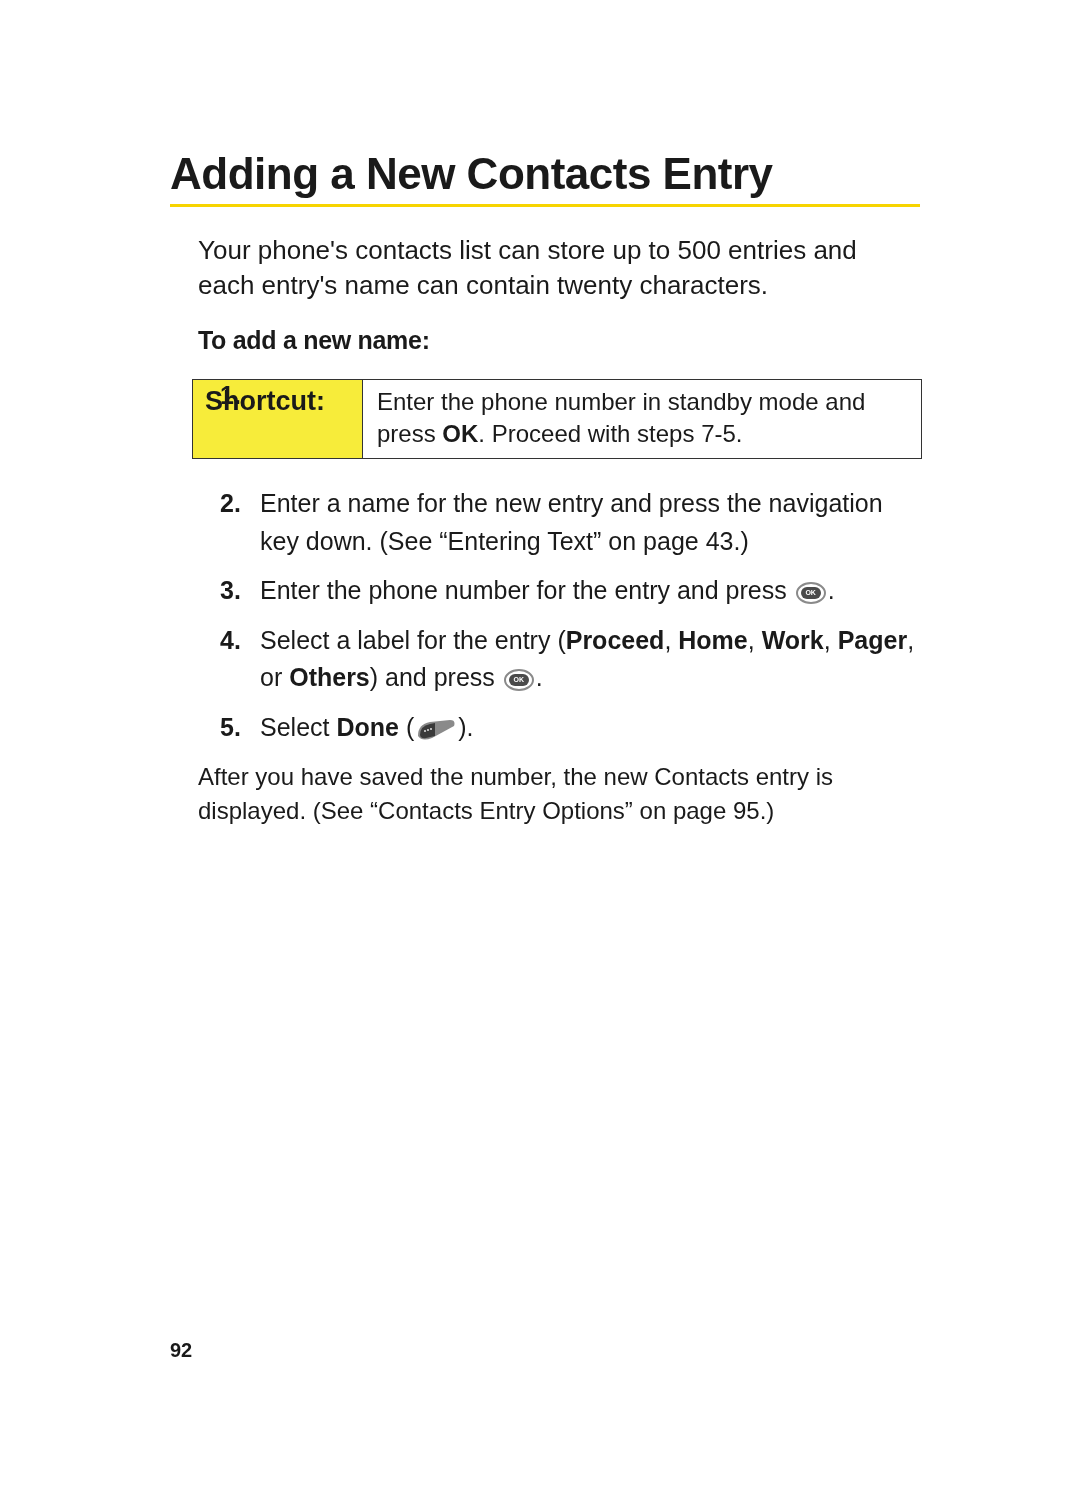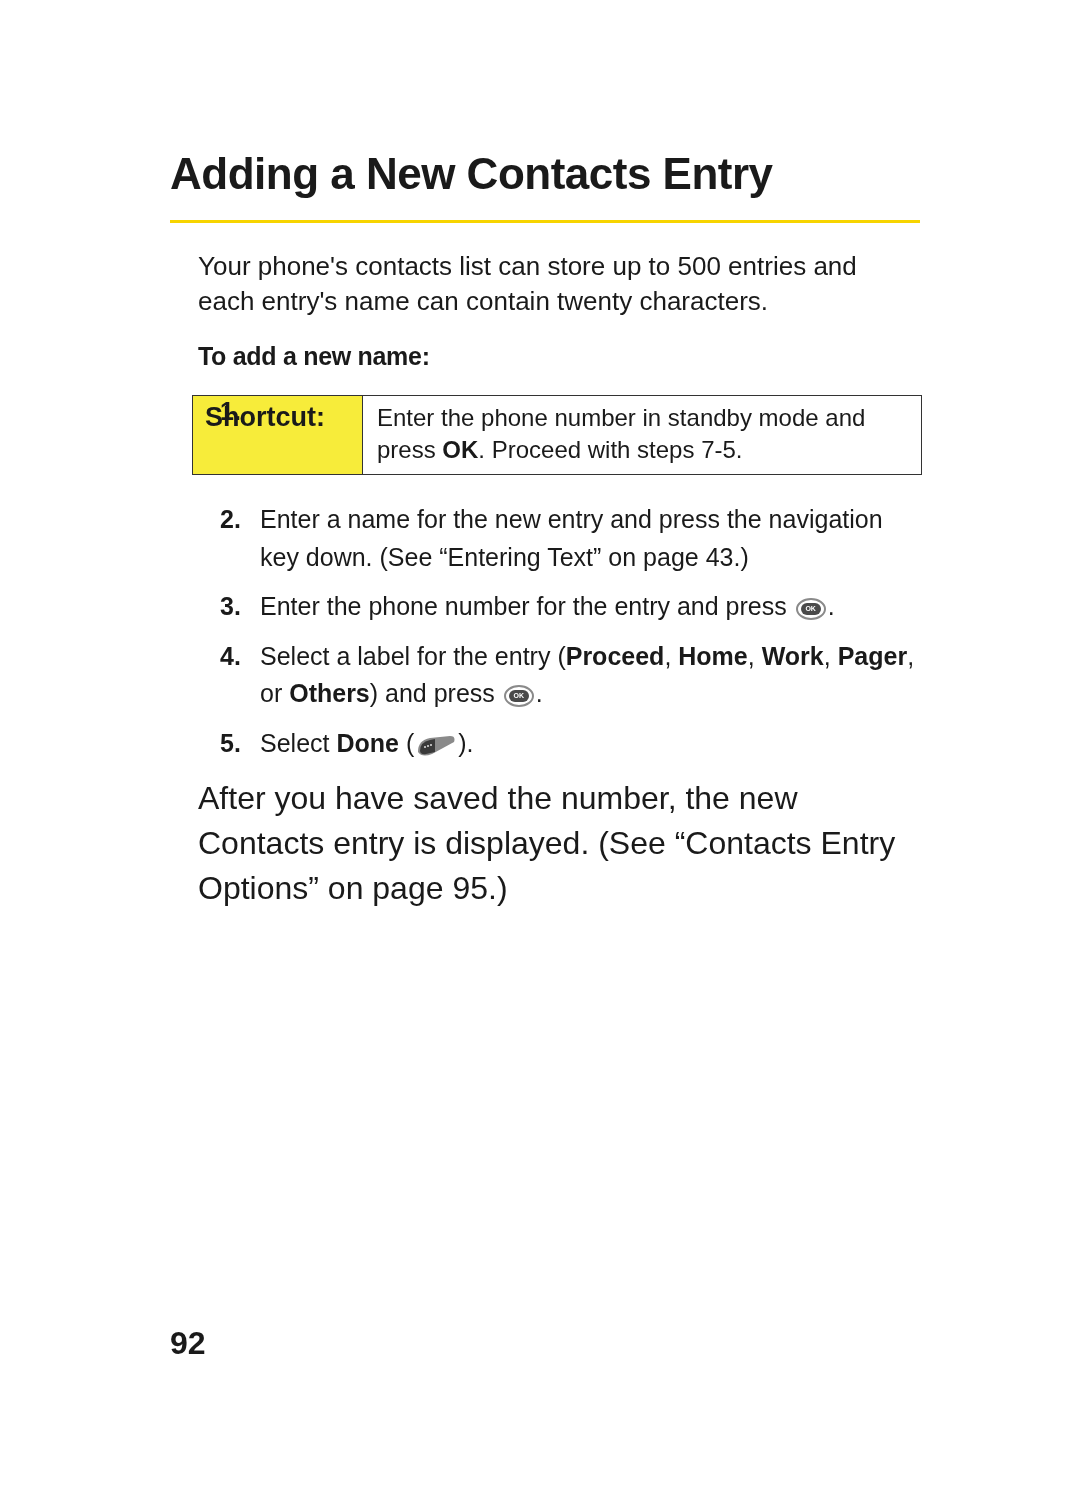--- a/index.html
+++ b/index.html
@@ -15,21 +15,21 @@
     position: relative;
     width: 1080px;
     height: 1512px;
     box-sizing: border-box;
     padding: 150px 160px 0 170px;
   }
   .title {
     font-size: 44px;
     font-weight: 700;
     letter-spacing: -0.5px;
-    margin: 0 0 22px 0;
+    margin: 0 0 6px 0;
     line-height: 1.1;
   }
   .rule {
     height: 0;
     border: none;
     border-top: 3px solid #f7d400;
     margin: 0 0 26px 0;
     width: 100%;
   }
   .body-indent {
@@ -122,33 +122,33 @@
     display: inline-block;
     vertical-align: middle;
     width: 40px;
     height: 22px;
     position: relative;
     margin: 0 2px;
   }
   .softkey-icon svg { display: block; }
 
   .after-para {
-    font-size: 32px;
+    font-size: 24px;
     line-height: 1.4;
     margin: 14px 0 0 0;
   }
 
   .footer {
     position: absolute;
     left: 170px;
     right: 164px;
     bottom: 150px;
     display: flex;
     justify-content: space-between;
-    font-size: 32px;
+    font-size: 20px;
     font-weight: 700;
   }
 </style>
 </head>
 <body>
 
 <div class="page">
 
   <h1 class="title">Adding a New Contacts Entry</h1>
   <hr class="rule">

